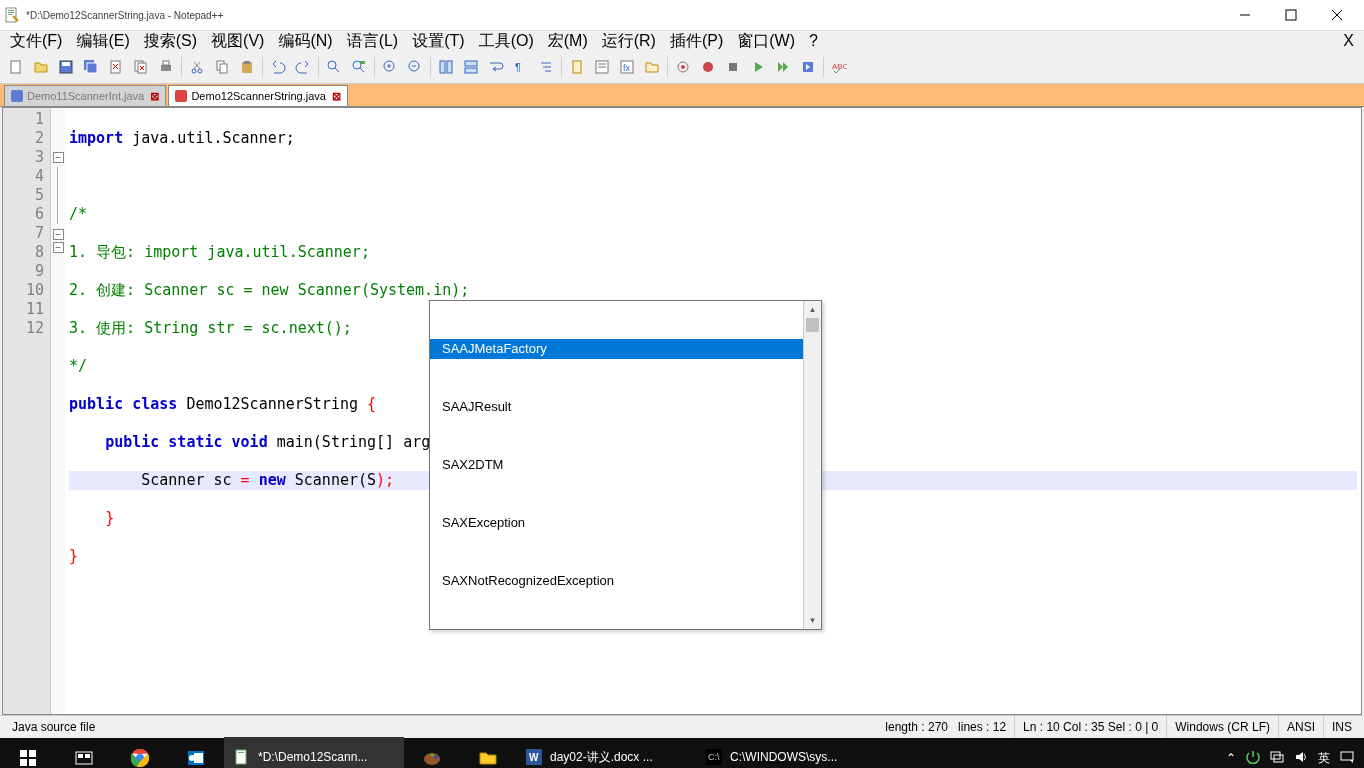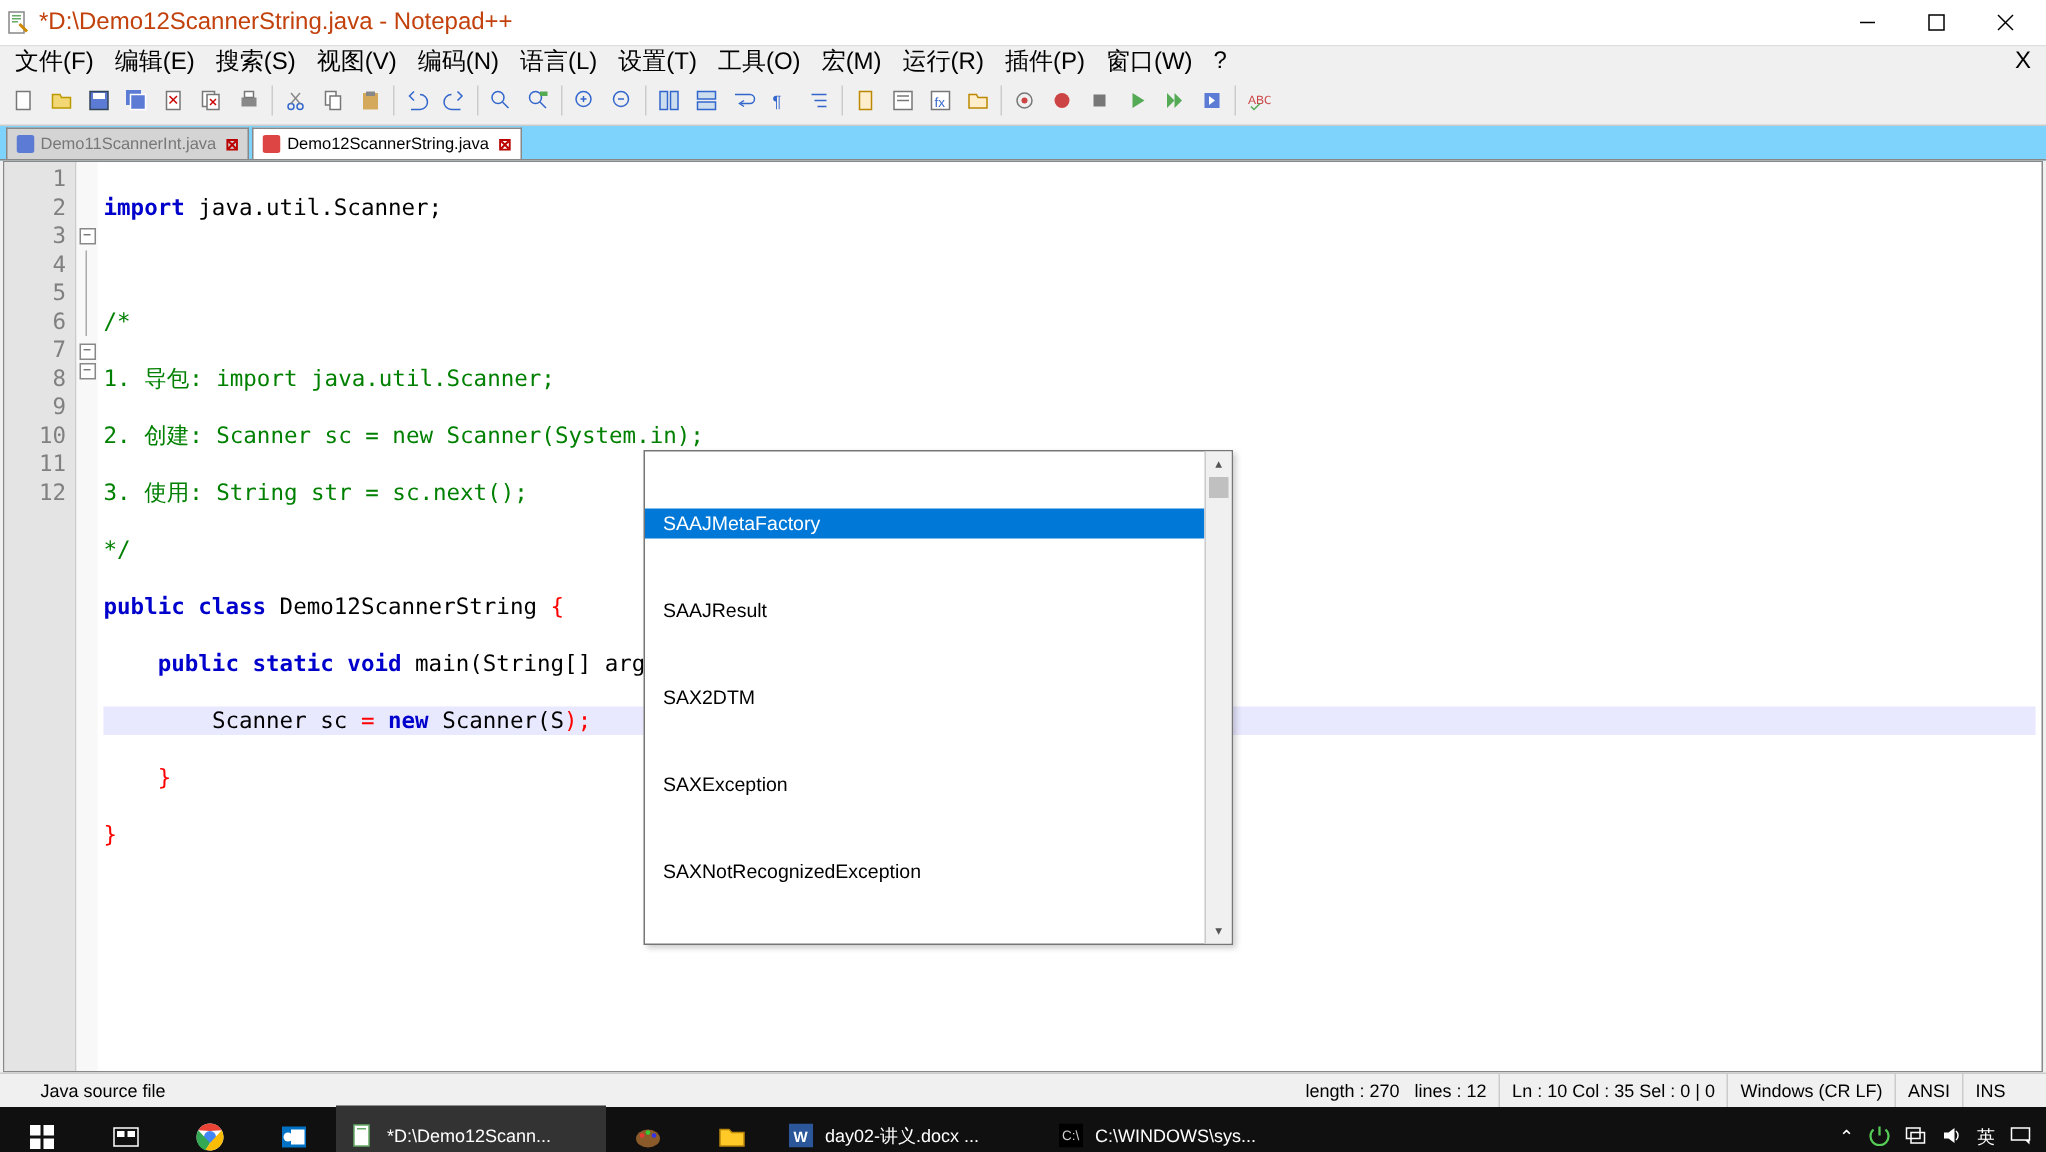--- a/index.html
+++ b/index.html
@@ -1,28 +1,28 @@
 <!DOCTYPE html>
 <html><head>
 <meta charset="utf-8">
 <style>
 html,body{margin:0;padding:0;height:100%;font-family:"Microsoft YaHei",Tahoma,sans-serif;font-size:12px;background:#f0f0f0;overflow:hidden}
 .titlebar{height:30px;background:#fff;display:flex;align-items:center;padding:0 4px;border-bottom:1px solid #ddd}
 .titlebar .icon{width:16px;height:16px;margin-right:6px}
-.titlebar .title{flex:1;font-size:16px;color:#c2410c}
+.titlebar .title{flex:1;font-size:10px;color:#404040}
 .winbtns{display:flex;gap:0}
 .winbtn{width:46px;height:30px;display:flex;align-items:center;justify-content:center;font-size:14px;color:#000}
 .menubar{height:20px;background:#f0f0f0;display:flex;align-items:center;padding:0 4px;gap:2px}
 .menubar span{padding:2px 6px;font-size:16px}
 .menu-close{margin-left:auto;padding:2px 8px;font-family:Arial}
 .toolbar{height:28px;background:#f0f0f0;display:flex;align-items:center;padding:2px 4px;gap:1px;border-bottom:1px solid #ccc}
 .tbtn{width:22px;height:22px;display:flex;align-items:center;justify-content:center;border:1px solid transparent;border-radius:2px}
 .tbtn svg{width:16px;height:16px}
 .tsep{width:1px;height:20px;background:#ccc;margin:0 2px}
-.tabbar{height:22px;background:#7dd3fc;display:flex;align-items:flex-end;padding:0 4px;border-bottom:1px solid #888}
+.tabbar{height:22px;background:#fdba74;display:flex;align-items:flex-end;padding:0 4px;border-bottom:1px solid #888}
 .tab{display:flex;align-items:center;height:20px;padding:0 6px;border:1px solid #888;border-bottom:none;margin-right:2px;font-size:11px;background:#e8e8e8}
 .tab.inactive{background:#d4d4d4;color:#777}
 .tab.active{background:#fff}
 .tab .dot{width:12px;height:12px;margin-right:4px;border-radius:2px}
 .tab .x{margin-left:6px;color:#b00;font-weight:bold;font-size:11px}
 .editor{display:flex;height:calc(100% - 30px - 20px - 28px - 22px - 22px - 40px);background:#fff;border:1px solid #888;margin:0 2px}
 .gutter{width:48px;background:#e4e4e4;text-align:right;padding:2px 6px 2px 2px;box-sizing:border-box;color:#808080;font-family:Consolas,monospace;font-size:15px;line-height:19px;border-right:1px solid #ccc}
 .foldcol{width:14px;background:#f8f8f8;font-family:Consolas,monospace;font-size:11px;line-height:19px;color:#808080;text-align:center;padding-top:2px}
 .foldcol .fb{width:9px;height:9px;border:1px solid #888;margin:4px auto;font-size:9px;line-height:8px;color:#555;background:#fff}
 .code{flex:1;padding:2px 4px;font-family:Consolas,monospace;font-size:15px;line-height:19px;position:relative;white-space:pre}
@@ -33,21 +33,21 @@
 .cm{color:#008000}
 .sym{color:#ff0000}
 .autocomplete{position:absolute;left:364px;top:192px;width:391px;border:1px solid #767676;background:#fff;font-family:Tahoma,sans-serif;font-size:13px;box-shadow:2px 2px 4px rgba(0,0,0,.2);display:flex}
 .ac-list{flex:1}
 .ac-item{padding:1px 12px;height:18px;line-height:18px}
 .ac-item.sel{background:#0078d7;color:#fff}
 .ac-scroll{width:17px;background:#f0f0f0;display:flex;flex-direction:column;border-left:1px solid #ccc}
 .ac-arr{height:17px;display:flex;align-items:center;justify-content:center;font-size:9px;color:#555}
 .ac-track{flex:1;position:relative}
 .ac-thumb{position:absolute;top:0;left:2px;right:2px;height:14px;background:#c0c0c0}
-.statusbar{height:22px;background:#f0f0f0;display:flex;align-items:center;font-size:12px;border-top:1px solid #ccc;padding:0 19px}
+.statusbar{height:22px;background:#f0f0f0;display:flex;align-items:center;font-size:12px;border-top:1px solid #ccc;padding:0 4px}
 .statusbar .cell{padding:0 8px;border-right:1px solid #ccc;height:100%;display:flex;align-items:center}
 .statusbar .spacer{flex:1}
 .taskbar{height:40px;background:#101010;display:flex;align-items:center;color:#fff}
 .taskbtn{height:40px;min-width:48px;display:flex;align-items:center;justify-content:center;padding:0 4px}
 .taskbtn.wide{min-width:160px;justify-content:flex-start;gap:8px;padding:0 10px;border-bottom:2px solid transparent}
 .taskbtn.wide.active{background:#333;border-bottom-color:#76b9ed}
 .taskbtn.wide span{font-size:12px;white-space:nowrap;overflow:hidden;text-overflow:ellipsis;max-width:120px}
 .tray{margin-left:auto;display:flex;align-items:center;gap:10px;padding:0 10px;font-size:12px}
 </style>
 </head>

